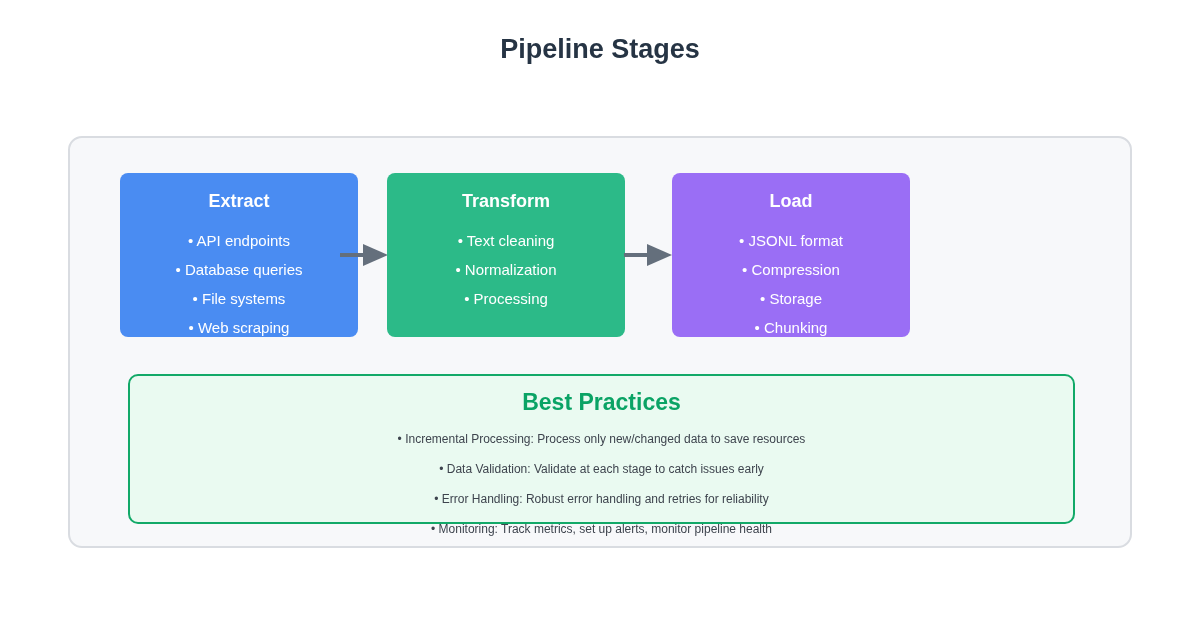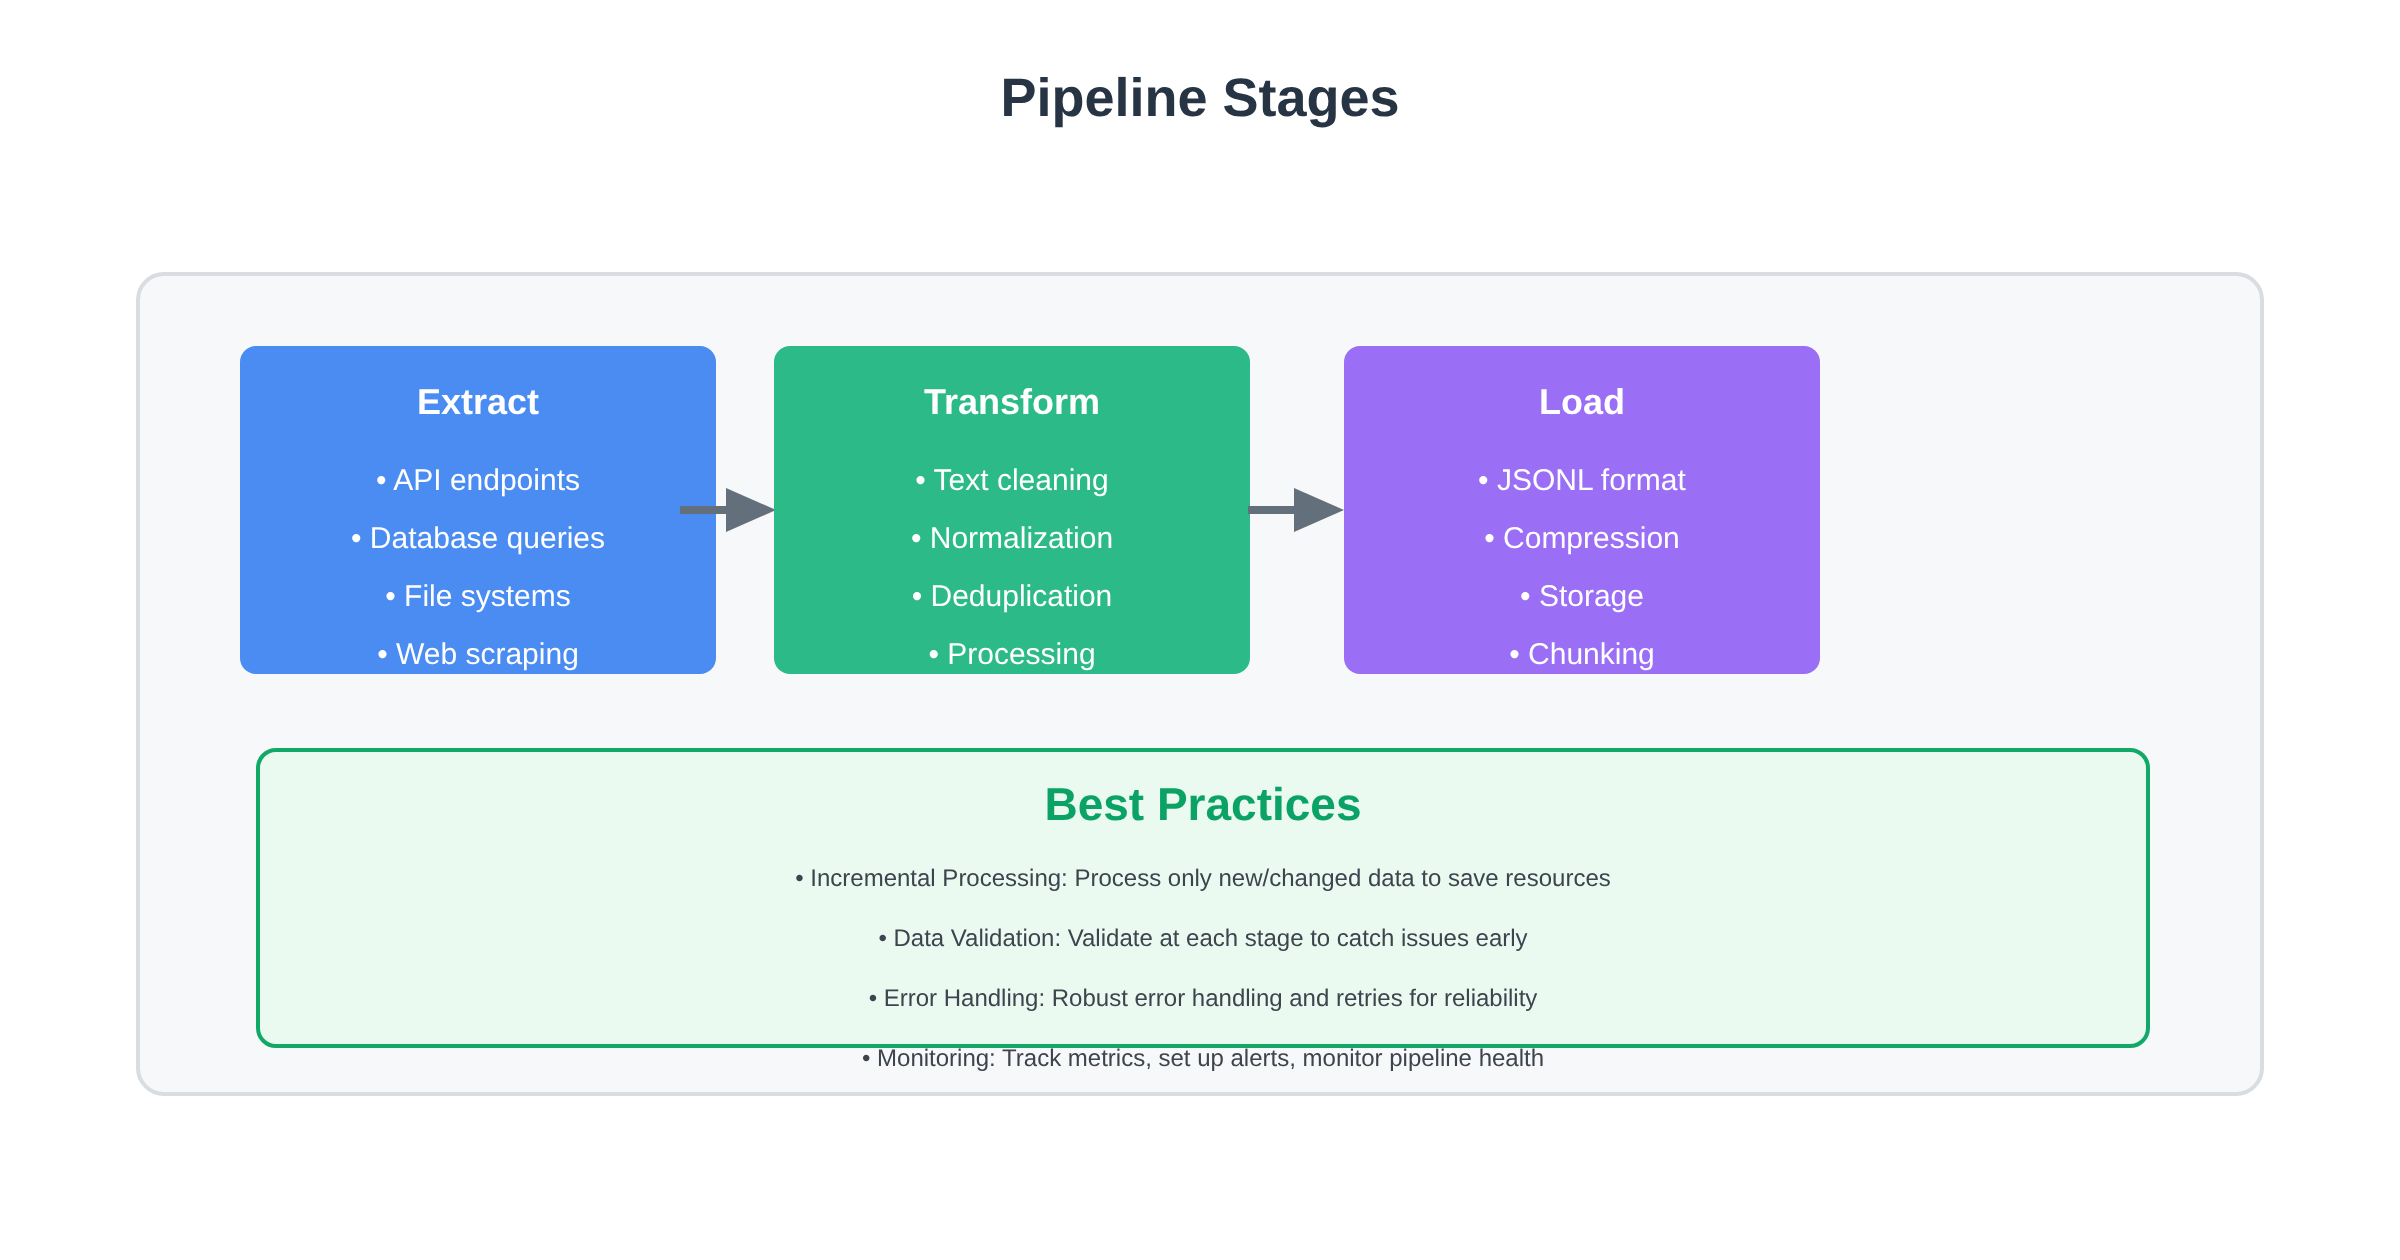--- a/index.html
+++ b/index.html
@@ -136,21 +136,20 @@
   <div class="flow-arrow flow-arrow-1">
     <div class="shaft"></div>
     <div class="head"></div>
   </div>
 
   <div class="stage stage-transform" style="background: rgb(44, 186, 136);">
     <div class="stage-title">Transform</div>
     <div class="stage-items">
       <div class="stage-item">Text cleaning</div>
       <div class="stage-item">Normalization</div>
-      <div class="stage-item">Deduplication</div>
       <div class="stage-item">Processing</div>
     </div>
   </div>
 
   <div class="flow-arrow flow-arrow-2">
     <div class="shaft"></div>
     <div class="head"></div>
   </div>
 
   <div class="stage stage-load" style="background: rgb(154, 110, 245);">

